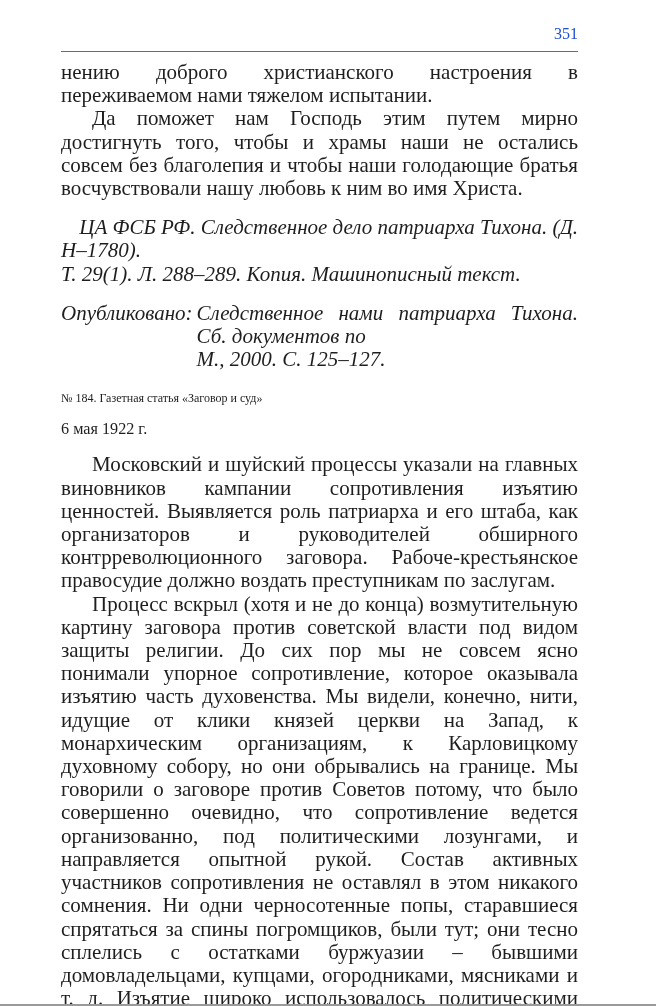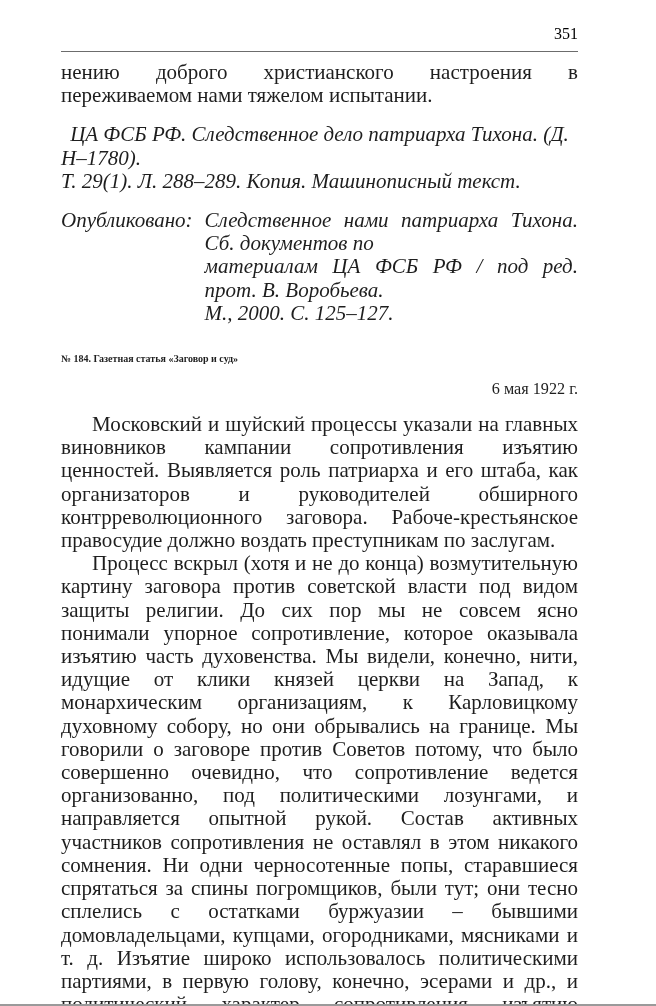--- a/index.html
+++ b/index.html
@@ -1,53 +1,53 @@
 <!DOCTYPE html>
 <html><head>
 <meta charset="utf-8">
 <style>
   html, body { margin: 0; padding: 0; background: #ffffff; }
   body { width: 656px; height: 1006px; position: relative; overflow: hidden;
          font-family: "Liberation Serif", "DejaVu Serif", serif; color: #1e1e1e; }
   .page { position: absolute; left: 61px; top: 0; width: 517px; }
-  .page-number { position: absolute; top: 24px; right: 0; font-size: 16px; line-height: 20px; color: #000000; }
+  .page-number { position: absolute; top: 24px; right: 0; font-size: 16px; line-height: 20px; color: #1d4ed8; }
   .header-rule { position: absolute; top: 51px; left: 0; width: 517px; height: 0; border-top: 1.5px solid #6c6c6c; }
   .content { position: absolute; top: 61px; left: 0; width: 517px; }
   p { margin: 0; font-size: 21px; line-height: 23.2px; text-align: justify; text-align-last: left; }
   p.indent { text-indent: 31px; }
   .source { font-style: italic; margin-top: 16px; }
-  .source p { text-align: center; }
-  .published { font-style: italic; margin-top: 16px; display: flex; gap: 8px; }
+  .source p { text-align: right; }
+  .published { font-style: italic; margin-top: 16px; display: flex; }
   .published .label { white-space: nowrap; }
   .published .body { padding-left: 4px; text-align: left; }
-  .doc-title { font-weight: bold; font-size: 10px; line-height: 23px; margin-top: 22px; }
-  .doc-date { text-align: right; margin-top: 8px; font-size: 16.2px; line-height: 23px; }
+  .doc-title { font-weight: normal; font-size: 12px; line-height: 23px; margin-top: 16px; }
+  .doc-date { text-align: left; margin-top: 8px; font-size: 16.2px; line-height: 23px; }
   .article { margin-top: 12px; }
   .bottom-rule { position: absolute; left: 0; top: 1004px; width: 656px; height: 2px; background: #9a9a9a; }
 </style>
 </head>
 <body>
 
 <div class="page">
   <div class="page-number">351</div>
   <div class="header-rule"></div>
 
   <div class="content">
     <p>нению доброго христианского настроения в переживаемом нами тяжелом испытании.</p>
+    <p class="indent">Да поможет нам Господь этим путем мирно достигнуть того, чтобы и храмы наши не остались совсем без благолепия и чтобы наши голодающие братья восчувствовали нашу любовь к ним во имя Христа.</p>
 
     <div class="source">
       <p>ЦА ФСБ РФ. Следственное дело патриарха Тихона. (Д. Н–1780).</p>
       <p>Т. 29(1). Л. 288–289. Копия. Машинописный текст.</p>
     </div>
 
     <div class="published">
       <p class="label">Опубликовано:</p>
       <div class="body">
         <p>Следственное нами патриарха Тихона. Сб. документов по</p>
-        <p>материалам ЦА ФСБ РФ / под ред. прот. В. Воробьева.</p>
         <p>М., 2000. С. 125–127.</p>
       </div>
     </div>
 
     <div class="doc-title">№ 184. Газетная статья «Заговор и суд»</div>
     <div class="doc-date">6 мая 1922 г.</div>
 
     <div class="article">
       <p class="indent">Московский и шуйский процессы указали на главных виновников кампании сопротивления изъятию ценностей. Выявляется роль патриарха и его штаба, как организаторов и руководителей обширного контрреволюционного заговора. Рабоче-крестьянское правосудие должно воздать преступникам по заслугам.</p>
       <p class="indent">Процесс вскрыл (хотя и не до конца) возмутительную картину заговора против советской власти под видом защиты религии. До сих пор мы не совсем ясно понимали упорное сопротивление, которое оказывала изъятию часть духовенства. Мы видели, конечно, нити, идущие от клики князей церкви на Запад, к монархическим организациям, к Карловицкому духовному собору, но они обрывались на границе. Мы говорили о заговоре против Советов потому, что было совершенно очевидно, что сопротивление ведется организованно, под политическими лозунгами, и направляется опытной рукой. Состав активных участников сопротивления не оставлял в этом никакого сомнения. Ни одни черносотенные попы, старавшиеся спрятаться за спины погромщиков, были тут; они тесно сплелись с остатками буржуазии – бывшими домовладельцами, купцами, огородниками, мясниками и т. д. Изъятие широко использовалось политическими партиями, в первую голову, конечно, эсерами и др., и политический характер сопротивления изъятию ценностей бросался в глаза.</p>

